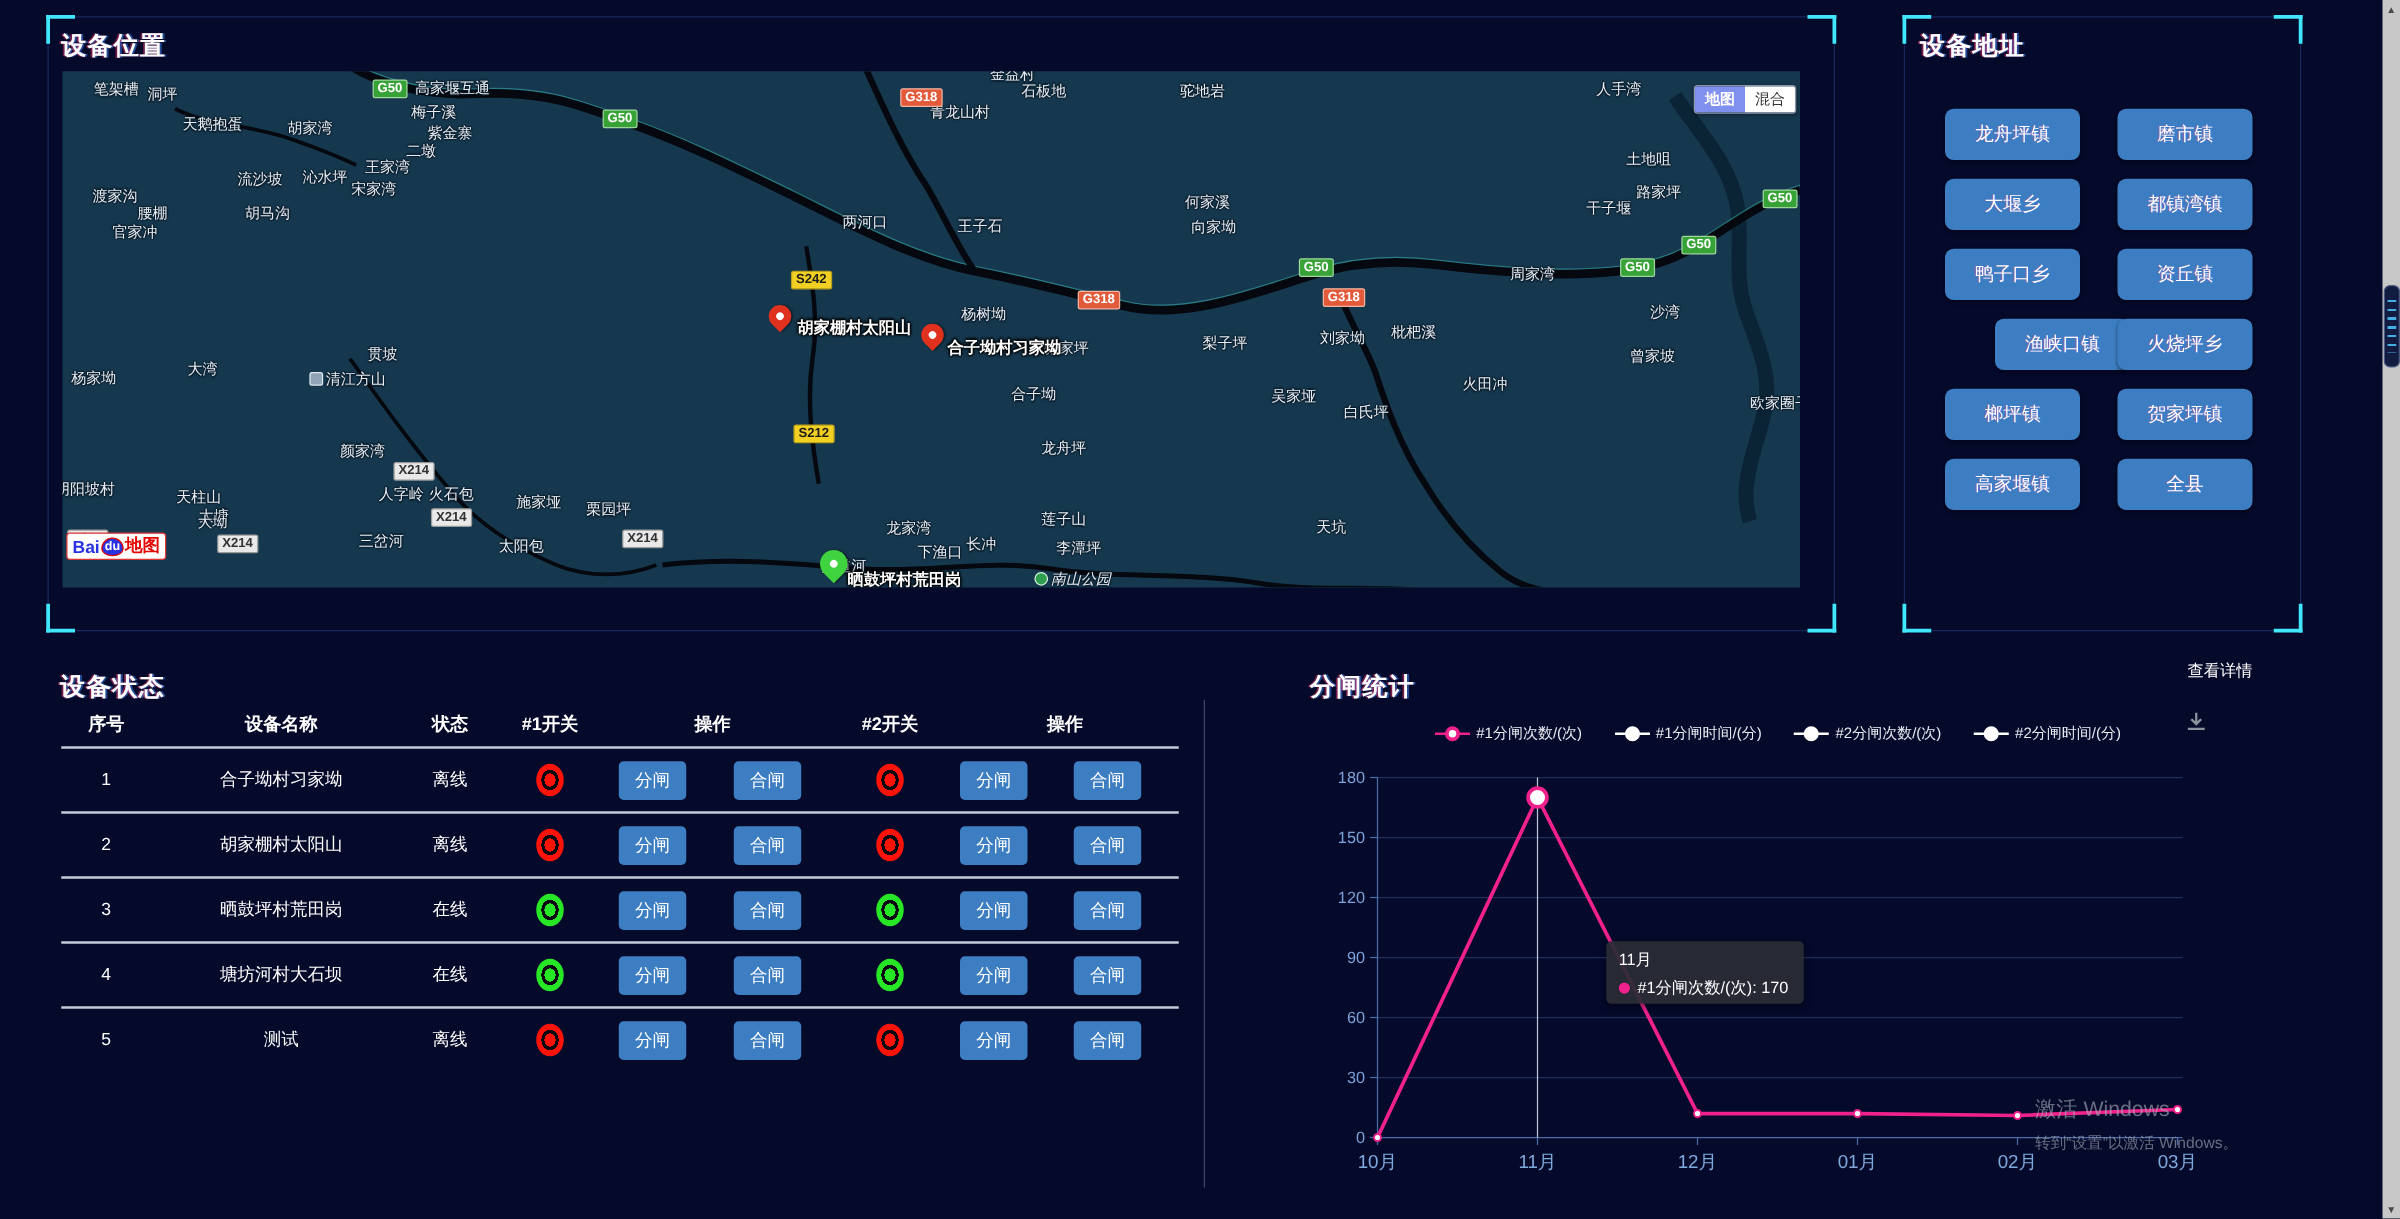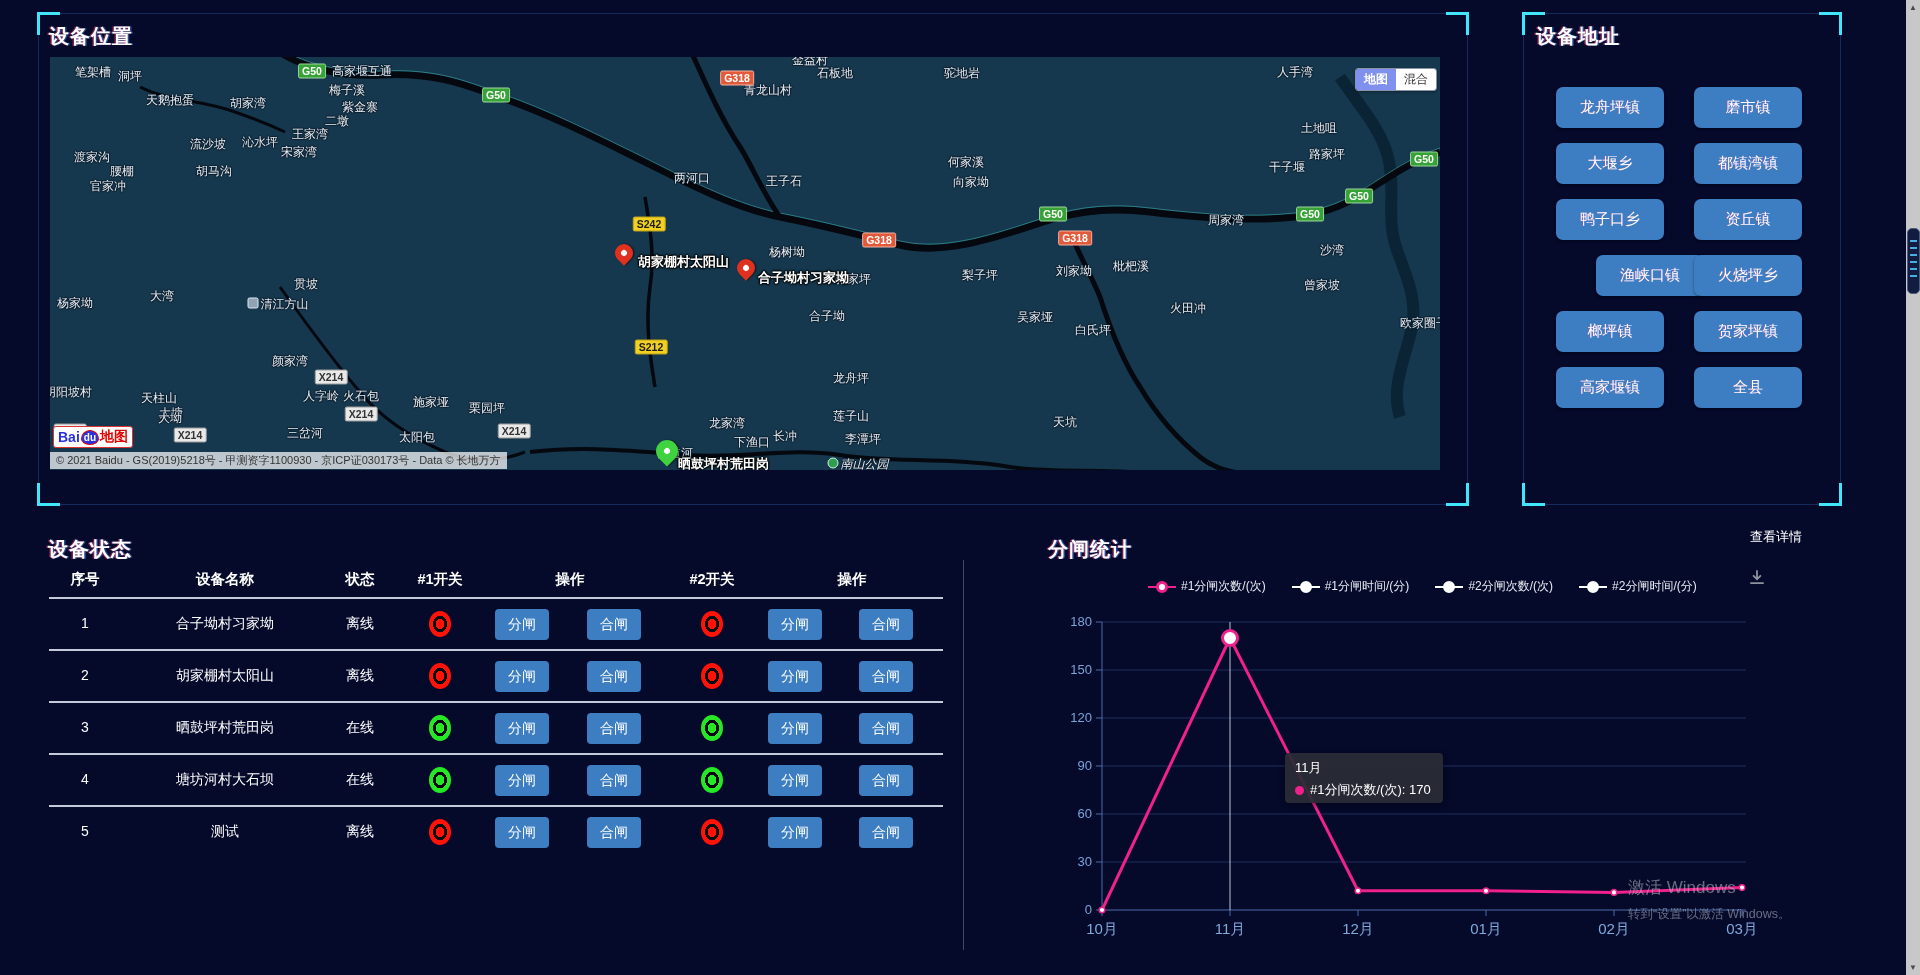--- a/index.html
+++ b/index.html
@@ -158,21 +158,21 @@
         <span class="mlabel" style="left: 120px; top: 361px;">大坳</span>
         <span class="mlabel" style="left: 367px; top: 380px;">太阳包</span>
         <span class="mlabel" style="left: 677px; top: 366px;">龙家湾</span>
         <span class="mlabel" style="left: 702px; top: 385px;">下渔口</span>
         <span class="mlabel" style="left: 735px; top: 379px;">长冲</span>
         <span class="mlabel" style="left: 813px; top: 382px;">李潭坪</span>
         <span class="mlabel" style="left: 625px; top: 396px;">头道河</span>
         <span class="mlabel" style="left: 808px; top: 407px; font-style: italic;"><i class="mic park"></i>南山公园</span>
         <span class="mlabel" style="left: 801px; top: 359px;">莲子山</span>
         <span class="mlabel" style="left: 1015px; top: 365px;">天坑</span>
-        <span class="mlabel" style="left: 801px; top: 321px;">龙舟坪</span>
+        <span class="mlabel" style="left: 801px; top: 302px;">龙舟坪</span>
         <span class="mlabel" style="left: 42px; top: 100px;">渡家沟</span>
         <span class="mlabel" style="left: 58px; top: 129px;">官家冲</span>
         <span class="mlabel" style="left: 249px; top: 95px;">宋家湾</span>
         <span class="mlabel" style="left: 260px; top: 77px;">王家湾</span>
         <span class="mlabel" style="left: 158px; top: 87px;">流沙坡</span>
         <span class="mlabel" style="left: 210px; top: 85px;">沁水坪</span>
         <span class="mlabel" style="left: 164px; top: 114px;">胡马沟</span>
         <span class="mlabel" style="left: 72px; top: 114px;">腰棚</span>
       </div>
     <div id="map-badges">
@@ -203,21 +203,20 @@
       </div>
     <div id="map-type">
         <span class="mt sel">地图</span>
         <span class="mt">混合</span>
       </div>
     <div id="baidu-logo">
       <span class="bai">Bai</span>
         <span class="du">du</span>
         <span class="dt">地图</span>
     </div>
-    <div id="map-copyright">© 2021 Baidu - GS(2019)5218号 - 甲测资字1100930 - 京ICP证030173号 - Data © 长地万方</div>
   </div>
 
   <div class="panel" style="left:1523px;top:13px;width:316px;height:490px;">
     <i class="corner c-tl"></i>
     <i class="corner c-tr"></i>
     <i class="corner c-bl"></i>
     <i class="corner c-br"></i>
     <div class="sec-title" style="left:12px;top:9px;">设备地址</div>
     <div id="address-buttons">
         <div class="abtn" style="left: 32px; top: 73px;">龙舟坪镇</div>

